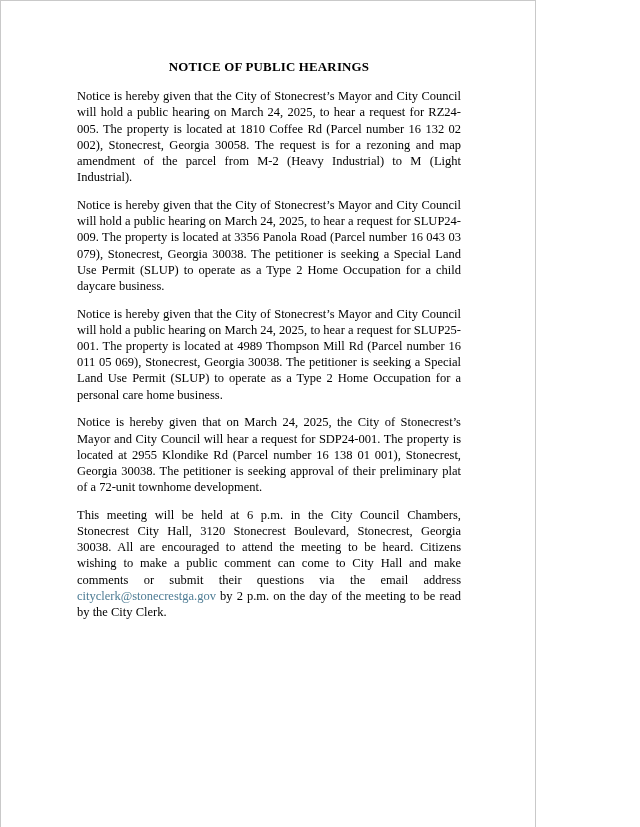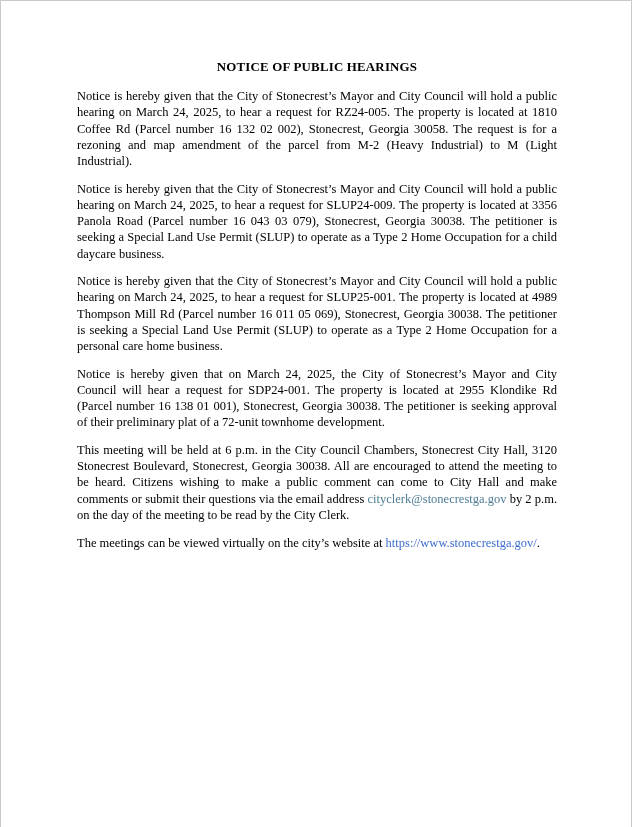--- a/index.html
+++ b/index.html
@@ -8,21 +8,21 @@
     --body-text: #000000;
     --page-border: #c9c9c9;
   }
   * { box-sizing: border-box; }
   html, body {
     margin: 0;
     padding: 0;
     background: #ffffff;
   }
   .page {
-    width: 632px;
+    width: 536px;
     height: 827px;
     background: #ffffff;
     border-left: 1px solid var(--page-border);
     border-top: 1px solid var(--page-border);
     border-right: 1px solid var(--page-border);
     padding: 58px 74px 0 76px;
     font-family: "Liberation Serif", "DejaVu Serif", serif;
     font-size: 12.5px;
     line-height: 16.2px;
     color: var(--body-text);
@@ -55,15 +55,14 @@
   <p class="para">Notice is hereby given that the City of Stonecrest’s Mayor and City Council will hold a public hearing on March 24, 2025, to hear a request for RZ24-005. The property is located at 1810 Coffee Rd (Parcel number 16 132 02 002), Stonecrest, Georgia 30058. The request is for a rezoning and map amendment of the parcel from M-2 (Heavy Industrial) to M (Light Industrial).</p>
 
   <p class="para">Notice is hereby given that the City of Stonecrest’s Mayor and City Council will hold a public hearing on March 24, 2025, to hear a request for SLUP24-009. The property is located at 3356 Panola Road (Parcel number 16 043 03 079), Stonecrest, Georgia 30038. The petitioner is seeking a Special Land Use Permit (SLUP) to operate as a Type 2 Home Occupation for a child daycare business.</p>
 
   <p class="para">Notice is hereby given that the City of Stonecrest’s Mayor and City Council will hold a public hearing on March 24, 2025, to hear a request for SLUP25-001. The property is located at 4989 Thompson Mill Rd (Parcel number 16 011 05 069), Stonecrest, Georgia 30038. The petitioner is seeking a Special Land Use Permit (SLUP) to operate as a Type 2 Home Occupation for a personal care home business.</p>
 
   <p class="para">Notice is hereby given that on March 24, 2025, the City of Stonecrest’s Mayor and City Council will hear a request for SDP24-001. The property is located at 2955 Klondike Rd (Parcel number 16 138 01 001), Stonecrest, Georgia 30038. The petitioner is seeking approval of their preliminary plat of a 72-unit townhome development.</p>
 
   <p class="para"><span>This meeting will be held at 6 p.m. in the City Council Chambers, Stonecrest City Hall, 3120 Stonecrest Boulevard, Stonecrest, Georgia 30038. All are encouraged to attend the meeting to be heard. Citizens wishing to make a public comment can come to City Hall and make comments or submit their questions via the email address </span><a class="doc-link email-link">cityclerk@stonecrestga.gov</a><span> by 2 p.m. on the day of the meeting to be read by the City Clerk.</span></p>
 
-  <p class="para"><span>The meetings can be viewed virtually on the city’s website at  </span><a class="doc-link website-link">https://www.stonecrestga.gov/</a><span>.</span></p>
 
 </div>
 
 </body></html>

